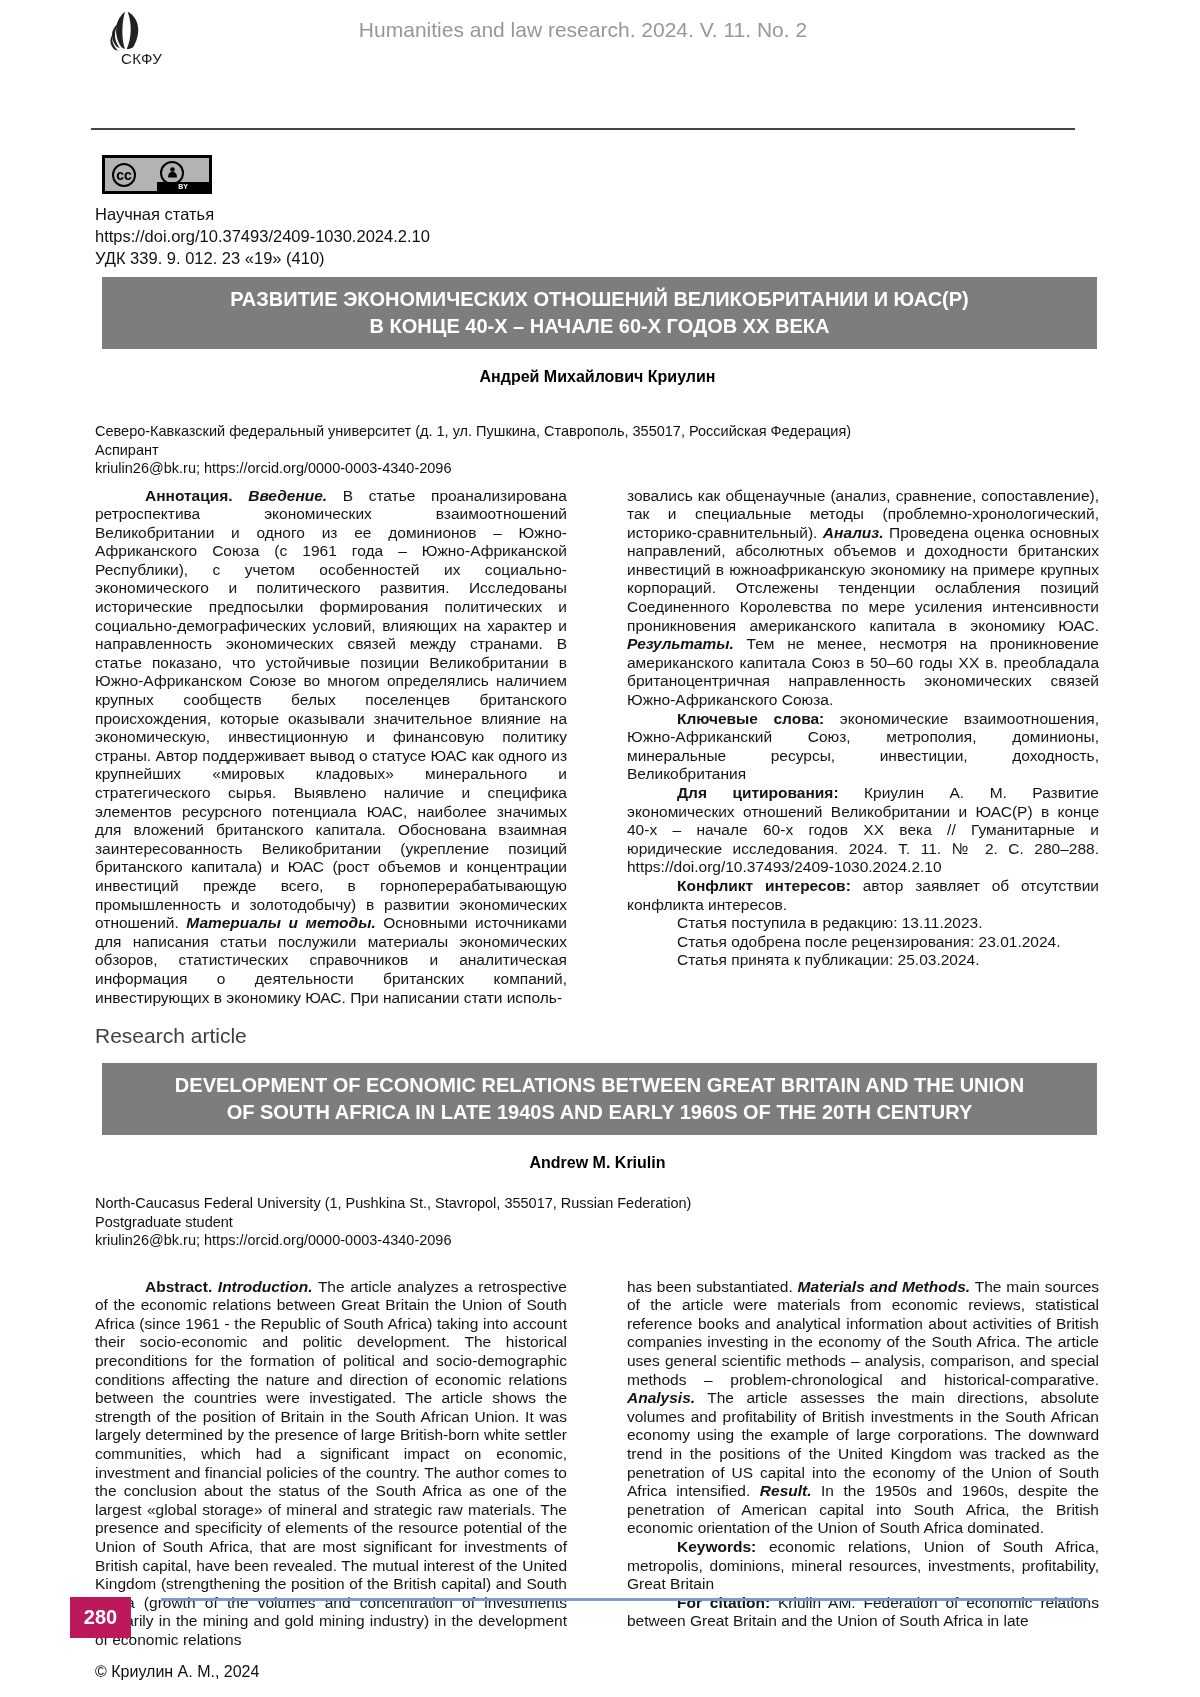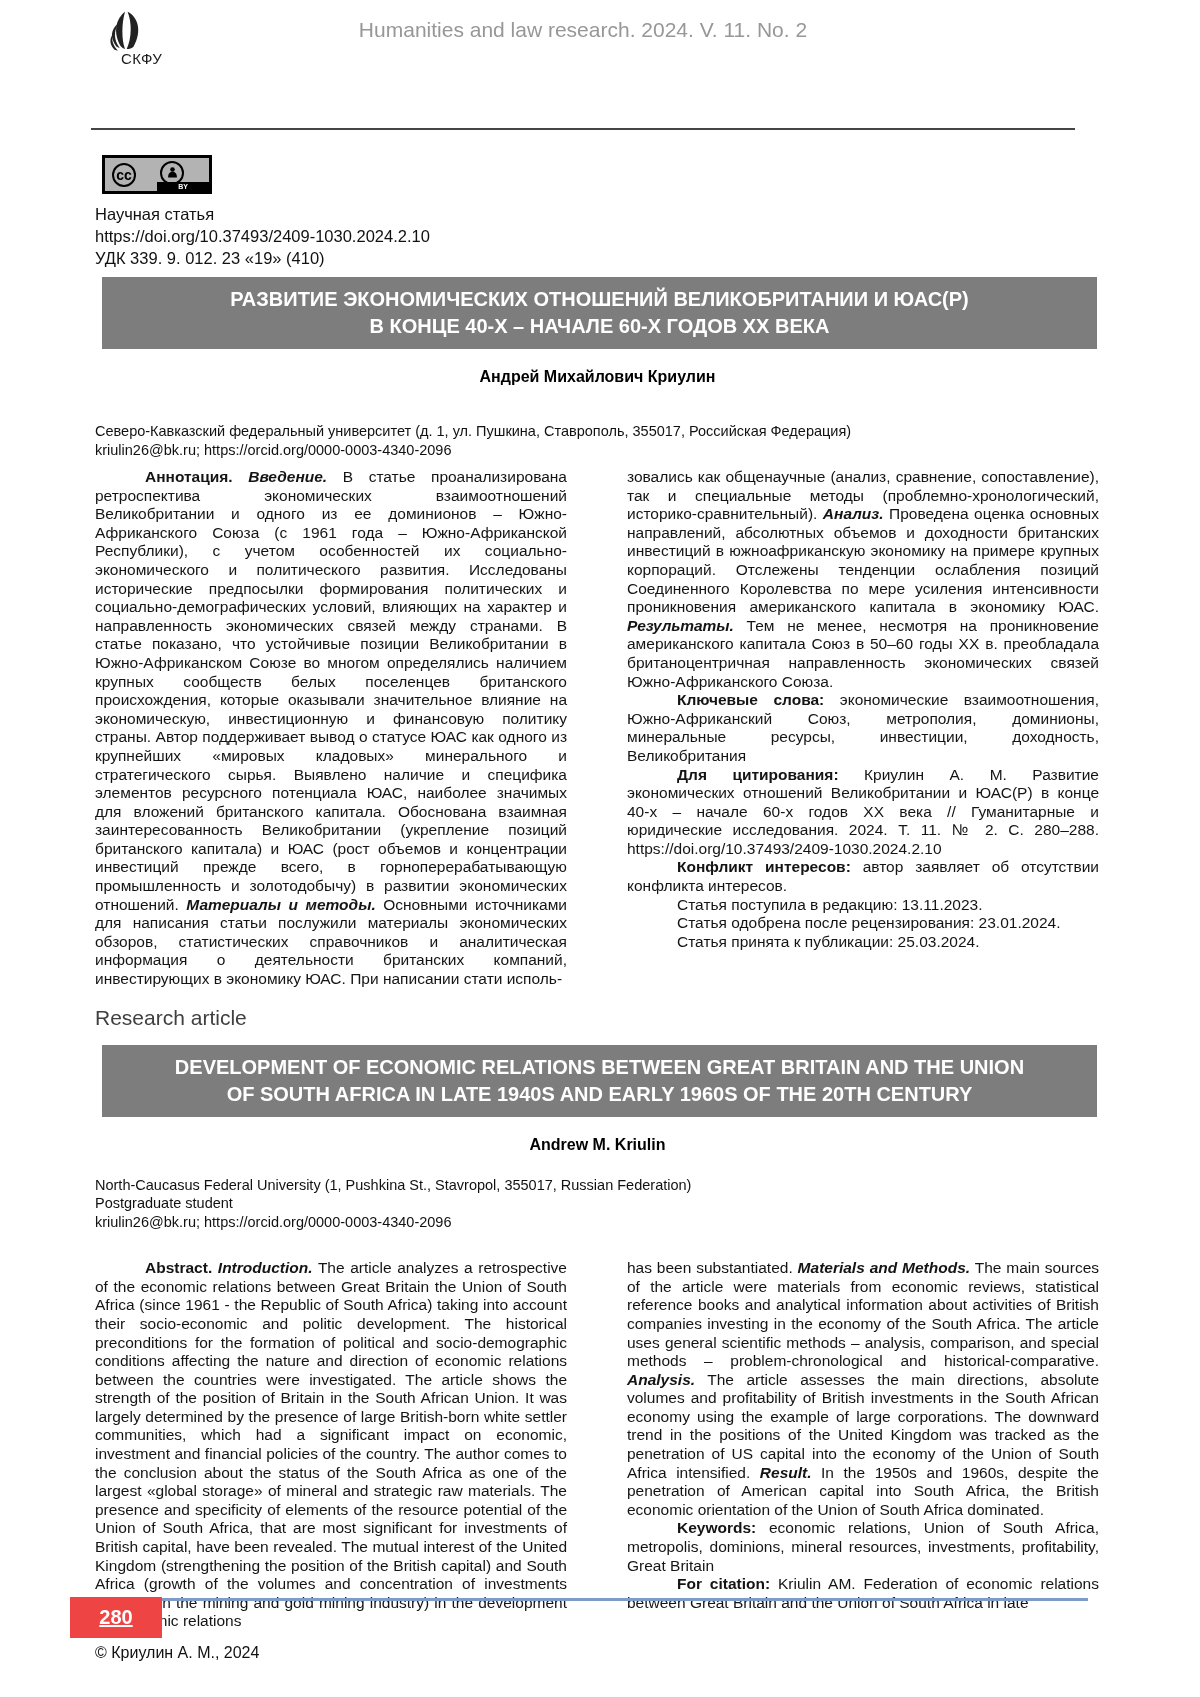--- a/index.html
+++ b/index.html
@@ -45,22 +45,22 @@
   .para.indent{text-indent:50px;}
   .b{font-weight:bold;}
   .bi{font-weight:bold;font-style:italic;}
 
   .research-article{margin-top:16px;font-size:21px;line-height:26px;color:#404040;}
 
   .copyright{margin-top:13px;font-size:16px;color:#111;}
 
   
   .footer-line{position:absolute;left:161px;top:1598px;width:927px;height:3px;background:#7e9cc7;}
-  .page-num{position:absolute;left:70px;top:1597px;width:92px;height:41px;background:#ef4444;
-            color:#ffffff;font-weight:bold;font-size:20px;display:flex;align-items:center;justify-content:center;text-decoration:underline;}
+  .page-num{position:absolute;left:70px;top:1597px;width:61px;height:41px;background:#be185d;
+            color:#ffffff;font-weight:bold;font-size:20px;display:flex;align-items:center;justify-content:center;}
 </style>
 </head>
 <body>
 
 <div class="page">
   <div class="content">
 
     <header class="header">
       <div class="logo">
         <svg viewBox="0 0 60 60" width="52" height="56">
@@ -97,20 +97,21 @@
 
     <div class="title-box">
       <div>РАЗВИТИЕ ЭКОНОМИЧЕСКИХ ОТНОШЕНИЙ ВЕЛИКОБРИТАНИИ И ЮАС(Р)</div>
       <div>В КОНЦЕ 40-Х – НАЧАЛЕ 60-Х ГОДОВ ХХ ВЕКА</div>
     </div>
 
     <div class="author">Андрей Михайлович Криулин</div>
 
     <div class="affiliation">
       <div>Северо-Кавказский федеральный университет (д. 1, ул. Пушкина, Ставрополь, 355017, Российская Федерация)</div>
+      <div>Аспирант</div>
       <div>kriulin26@bk.ru; https://orcid.org/0000-0003-4340-2096</div>
     </div>
 
     <div class="abstract">
       <div class="col">
           <p class="para indent"><span class="b">Аннотация. </span><span class="bi">Введение.</span><span> В статье проанализирована ретроспектива экономических взаимоотношений Великобритании и одного из ее доминионов – Южно-Африканского Союза (с 1961 года – Южно-Африканской Республики), с учетом особенностей их социально-экономического и политического развития. Исследованы исторические предпосылки формирования политических и социально-демографических условий, влияющих на характер и направленность экономических связей между странами. В статье показано, что устойчивые позиции Великобритании в Южно-Африканском Союзе во многом определялись наличием крупных сообществ белых поселенцев британского происхождения, которые оказывали значительное влияние на экономическую, инвестиционную и финансовую политику страны. Автор поддерживает вывод о статусе ЮАС как одного из крупнейших «мировых кладовых» минерального и стратегического сырья. Выявлено наличие и специфика элементов ресурсного потенциала ЮАС, наиболее значимых для вложений британского капитала. Обоснована взаимная заинтересованность Великобритании (укрепление позиций британского капитала) и ЮАС (рост объемов и концентрации инвестиций прежде всего, в горноперерабатывающую промышленность и золотодобычу) в развитии экономических отношений. </span><span class="bi">Материалы и методы.</span><span> Основными источниками для написания статьи послужили материалы экономических обзоров, статистических справочников и аналитическая информация о деятельности британских компаний, инвестирующих в экономику ЮАС. При написании стати исполь-</span></p>
         </div>
       <div class="col">
           <p class="para"><span>зовались как общенаучные (анализ, сравнение, сопоставление), так и специальные методы (проблемно-хронологический, историко-сравнительный). </span><span class="bi">Анализ.</span><span> Проведена оценка основных направлений, абсолютных объемов и доходности британских инвестиций в южноафриканскую экономику на примере крупных корпораций. Отслежены тенденции ослабления позиций Соединенного Королевства по мере усиления интенсивности проникновения американского капитала в экономику ЮАС. </span><span class="bi">Результаты.</span><span> Тем не менее, несмотря на проникновение американского капитала Союз в 50–60 годы XX в. преобладала британоцентричная направленность экономических связей Южно-Африканского Союза.</span></p>
           <p class="para indent"><span class="b">Ключевые слова:</span><span> экономические взаимоотношения, Южно-Африканский Союз, метрополия, доминионы, минеральные ресурсы, инвестиции, доходность, Великобритания</span></p>

